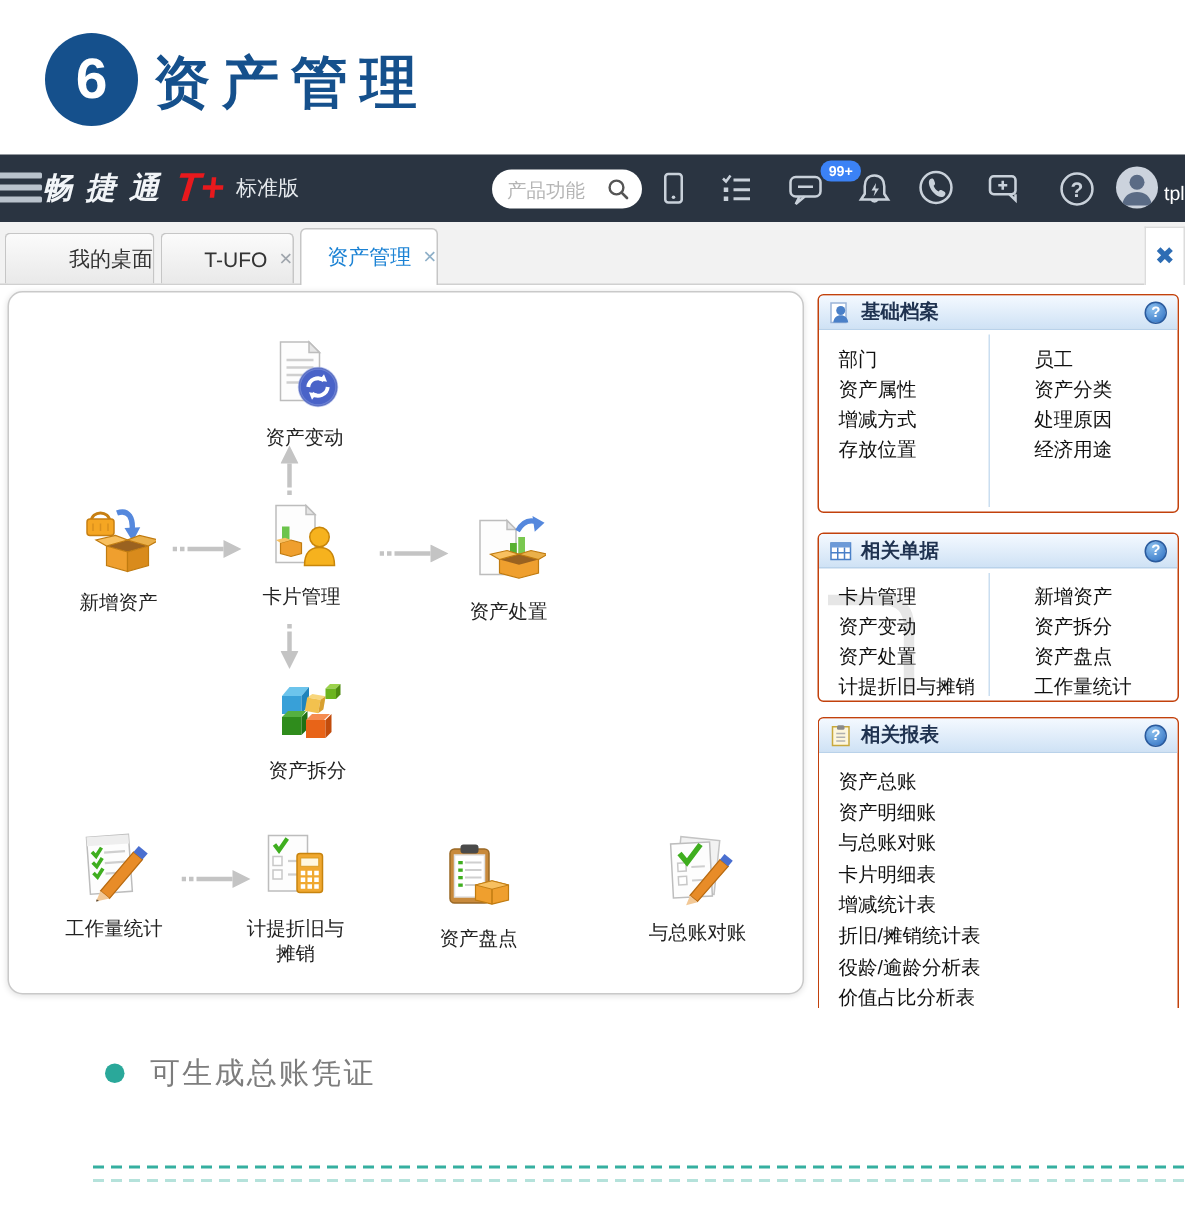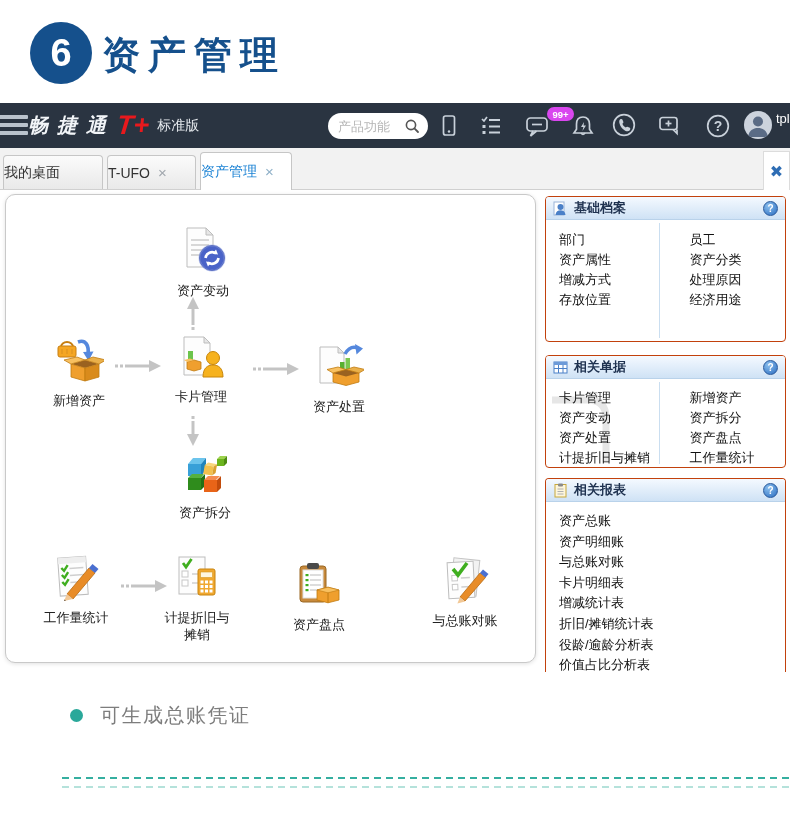--- a/index.html
+++ b/index.html
@@ -21,32 +21,32 @@
   .logo { position:absolute; left:28px; top:0; height:45px; display:flex; align-items:center; }
   .logo .brand { color:#f2f5f8; font-size:20px; font-weight:bold; font-style:italic; letter-spacing:9px; }
   .logo .tplus { color:#e8191d; font-size:27px; font-weight:bold; font-style:italic; margin-left:2px; transform:skewX(-6deg); }
   .logo .edition { color:#e6eaee; font-size:14px; margin-left:8px; }
   .searchbox { position:absolute; left:328px; top:10px; width:100px; height:26px; background:#fff;
     border-radius:13px; display:flex; align-items:center; padding:0 6px 0 10px; }
   .searchbox input { border:none; outline:none; width:66px; font-size:13px; color:#444; background:transparent; }
   .searchbox input::placeholder { color:#b5b5b5; }
   .nav-ic { position:absolute; top:10px; width:26px; height:26px; cursor:pointer; }
   .badge99 { position:absolute; left:547px; top:4px; min-width:27px; height:14px; padding:0 4px;
-    background:#d946ef; border-radius:8px; color:#fff; font-size:9.5px; font-weight:bold;
+    background:#3b82f6; border-radius:8px; color:#fff; font-size:9.5px; font-weight:bold;
     display:flex; align-items:center; justify-content:center; z-index:2; }
   .avatar { position:absolute; left:744px; top:8px; width:28px; height:28px; border-radius:50%;
     background:#ccd3dd; overflow:hidden; cursor:pointer; }
-  .username { position:absolute; left:776px; top:8px; color:#fff; font-size:13px; }
+  .username { position:absolute; left:776px; top:18px; color:#fff; font-size:13px; }
 
   
   .tabbar { position:absolute; left:0; top:148px; width:790px; height:42px; background:#f2f2f2;
     border-bottom:1px solid #d0d0d0; }
   .tab { position:absolute; bottom:0; height:34px; background:linear-gradient(#fbfbfb,#e9e9e9);
     border:1px solid #c6c6c6; border-bottom:none; border-radius:4px 4px 0 0;
-    display:flex; align-items:center; justify-content:flex-start; gap:8px; font-size:14px; color:#333; cursor:pointer; }
+    display:flex; align-items:center; justify-content:flex-end; gap:8px; font-size:14px; color:#333; cursor:pointer; }
   .tab .x { color:#a0a6ad; font-size:15px; }
   .tab.active { height:38px; background:#fff; color:#1b82d4; z-index:2; bottom:-1px; }
   .tab.active .x { color:#8fb0c8; }
   .close-all { position:absolute; right:0; top:3px; width:27px; height:39px; background:#fff;
     border:1px solid #dcdcdc; border-bottom:none; display:flex; align-items:center; justify-content:center;
     color:#2e6db4; font-size:16px; font-weight:bold; cursor:pointer; }
 
   
   .flowpanel { position:absolute; left:5px; top:194px; width:531px; height:469px; background:#fff;
     border:1px solid #c9c9c9; border-radius:10px; box-shadow:0 1px 4px rgba(0,0,0,.12); }

